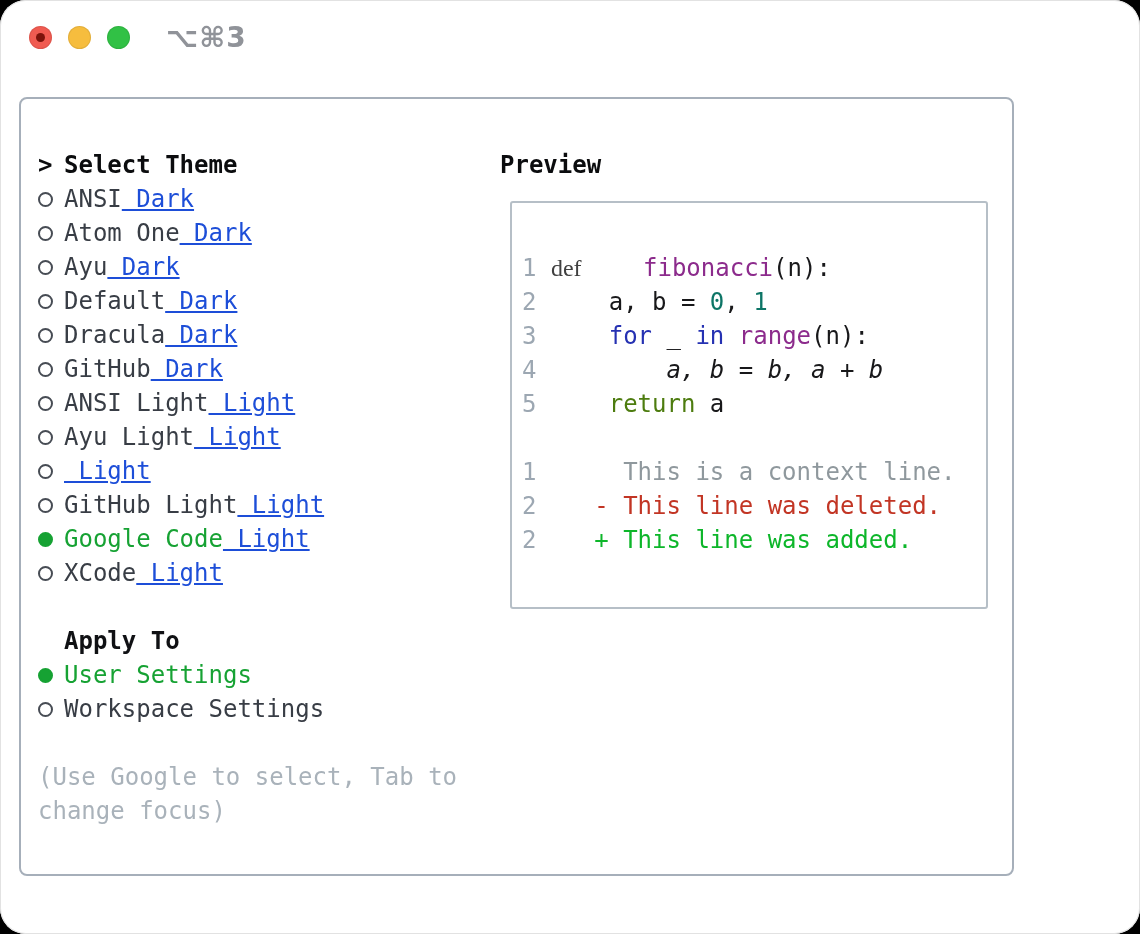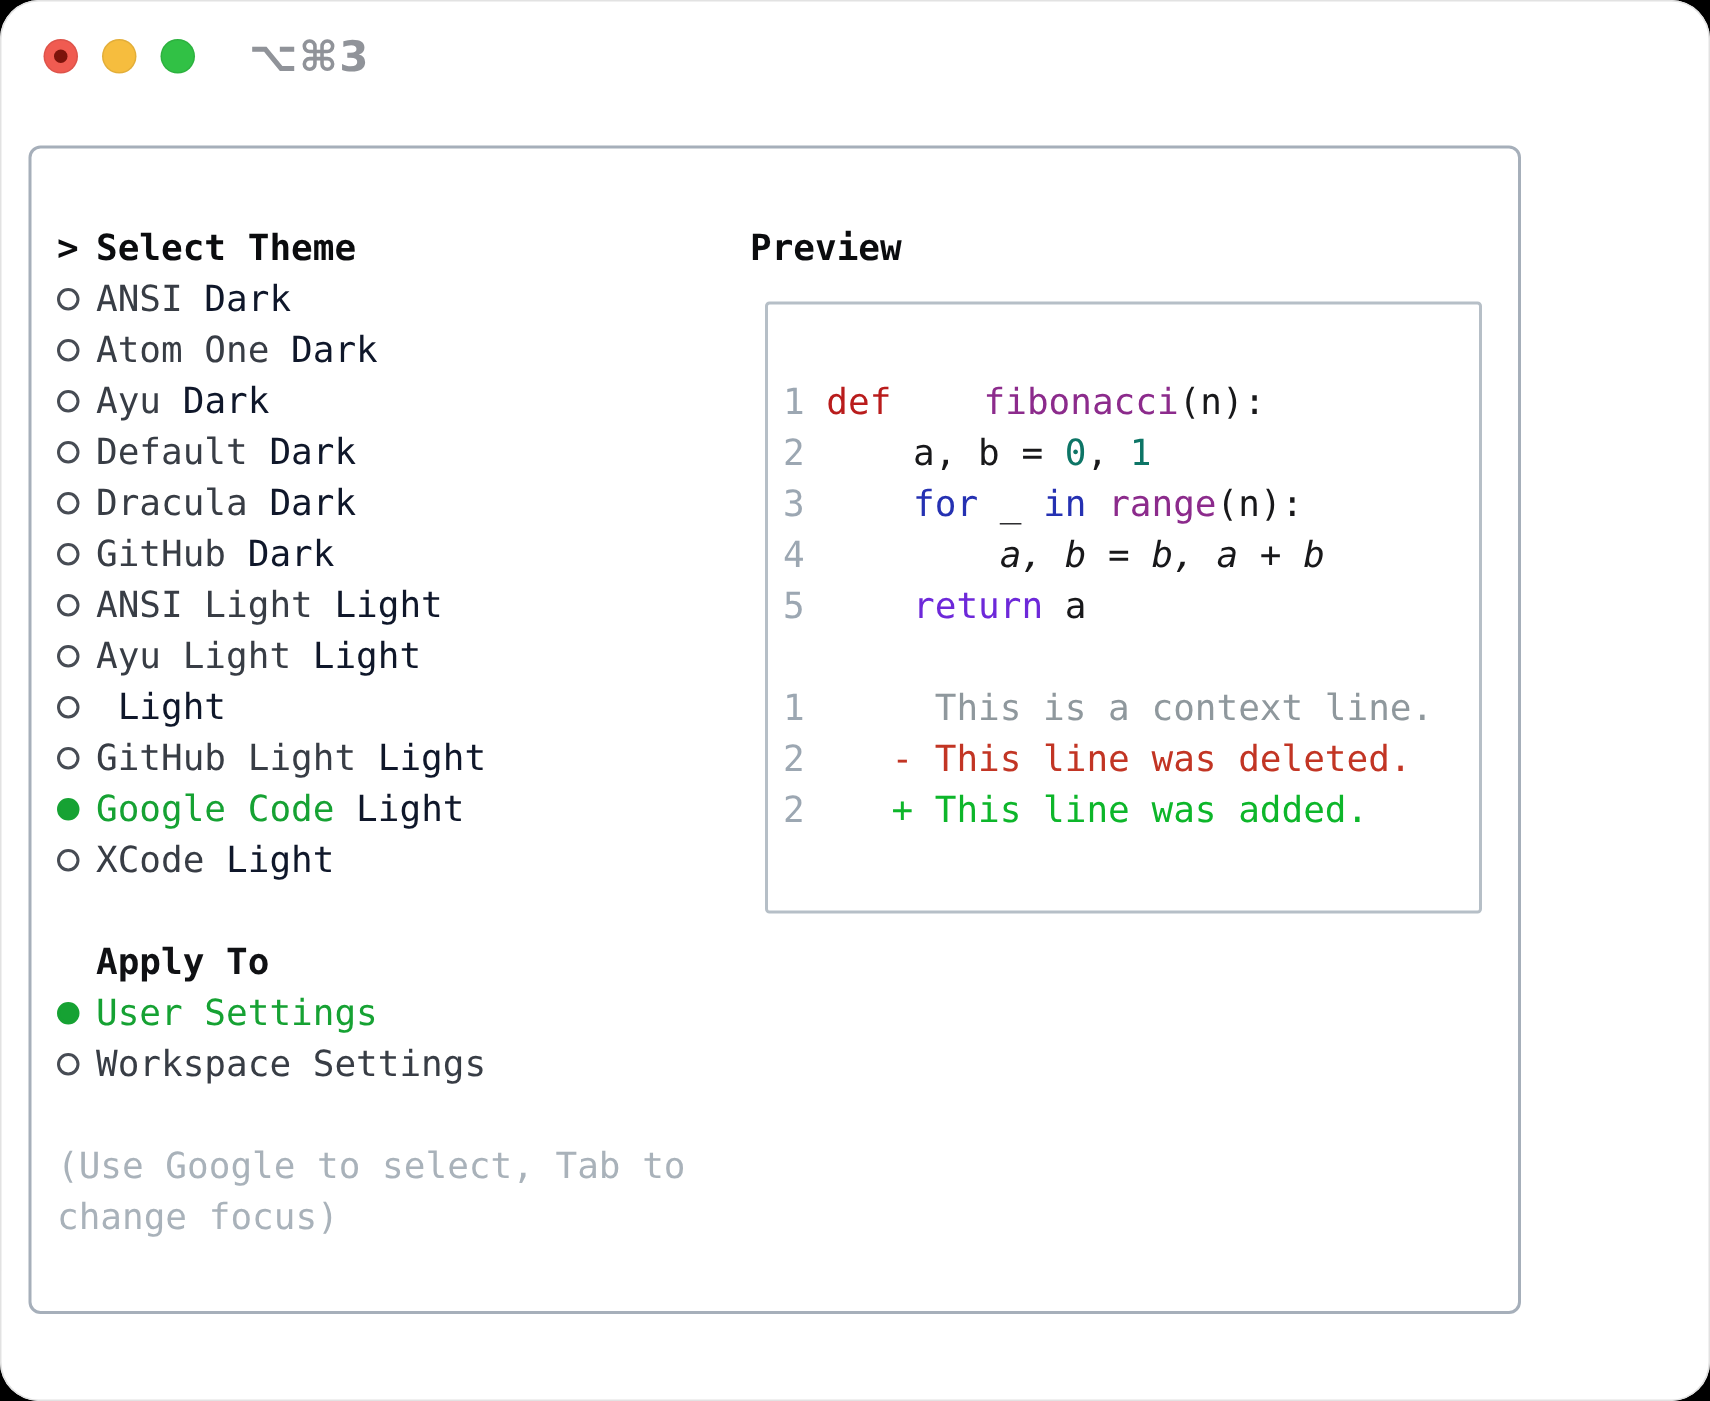--- a/index.html
+++ b/index.html
@@ -56,21 +56,21 @@
   }
   .cursor-glyph { font-weight: bold; color: #0b0c0e; line-height: 34px; }
   .radio {
     width: 15px; height: 15px; border-radius: 50%;
     border: 2.5px solid #474c54; background: transparent;
   }
   .radio.filled { border-color: var(--accent); background: var(--accent); }
   .hdr-label { font-weight: bold; color: #0b0c0e; }
   .item-name { color: #383d45; }
   .item-name.selected { color: var(--accent); }
-  .item-tag { color: #0f172a; }
+  .item-tag { color: #1d4ed8; text-decoration: underline; }
   .subhdr { color: #101114; font-weight: bold; }
   #theme-list { position: absolute; left: 38px; top: 148px; }
   #apply-block { position: absolute; left: 38px; top: 624px; }
   #help-text {
     position: absolute; left: 38px; top: 760px;
     font-size: 24px; line-height: 34px;
     color: #a9b2ba; white-space: pre;
   }
   
   #preview-header {
@@ -135,24 +135,24 @@
 
   <div id="help-text">(Use Google to select, Tab to
 change focus)</div>
 
   <div id="preview-header">Preview</div>
 
   <div id="preview-box"></div>
 
   <div id="code-block">
 
-  <div class="codeline"><span style="color: rgb(156, 167, 178);">1 </span><span style="color: #b91c1c;">def</span><span style="color: rgb(24, 24, 26);"> </span><span style="color: rgb(140, 43, 140); margin-left: 47px;">fibonacci</span><span style="color: rgb(24, 24, 26);">(n):</span></div>
+  <div class="codeline"><span style="color: rgb(156, 167, 178);">1 </span><span style="color: #404040; font-family: Liberation Serif, serif;">def</span><span style="color: rgb(24, 24, 26);"> </span><span style="color: rgb(140, 43, 140); margin-left: 47px;">fibonacci</span><span style="color: rgb(24, 24, 26);">(n):</span></div>
       <div class="codeline"><span style="color: rgb(156, 167, 178);">2 </span><span style="color: rgb(24, 24, 26);">    a, b = </span><span style="color: rgb(13, 117, 102);">0</span><span style="color: rgb(24, 24, 26);">, </span><span style="color: rgb(13, 117, 102);">1</span></div>
       <div class="codeline"><span style="color: rgb(156, 167, 178);">3 </span><span style="color: rgb(24, 24, 26);">    </span><span style="color: rgb(37, 49, 178);">for</span><span style="color: rgb(24, 24, 26);"> _ </span><span style="color: rgb(37, 49, 178);">in</span><span style="color: rgb(24, 24, 26);"> </span><span style="color: rgb(140, 43, 140);">range</span><span style="color: rgb(24, 24, 26);">(n):</span></div>
       <div class="codeline"><span style="color: rgb(156, 167, 178);">4 </span><span style="color: rgb(24, 24, 26); font-style: italic;">        a, b = b, a + b</span></div>
-      <div class="codeline"><span style="color: rgb(156, 167, 178);">5 </span><span style="color: rgb(24, 24, 26);">    </span><span style="color: #6d28d9; margin-top: 24px;">return</span><span style="color: rgb(24, 24, 26);"> a</span></div>
+      <div class="codeline"><span style="color: rgb(156, 167, 178);">5 </span><span style="color: rgb(24, 24, 26);">    </span><span style="color: #4d7c0f; margin-top: 24px;">return</span><span style="color: rgb(24, 24, 26);"> a</span></div>
       <div class="spacer-line"></div>
       <div class="codeline"><span style="color: rgb(156, 167, 178);">1</span><span style="color: rgb(143, 152, 157);">      This is a context line.</span></div>
       <div class="codeline"><span style="color: rgb(156, 167, 178);">2</span><span style="color: rgb(194, 53, 36);">    - This line was deleted.</span></div>
       <div class="codeline"><span style="color: rgb(156, 167, 178);">2</span><span style="color: rgb(13, 182, 42);">    + This line was added.</span></div>
     </div>
 
 </div>
 
 </body></html>

